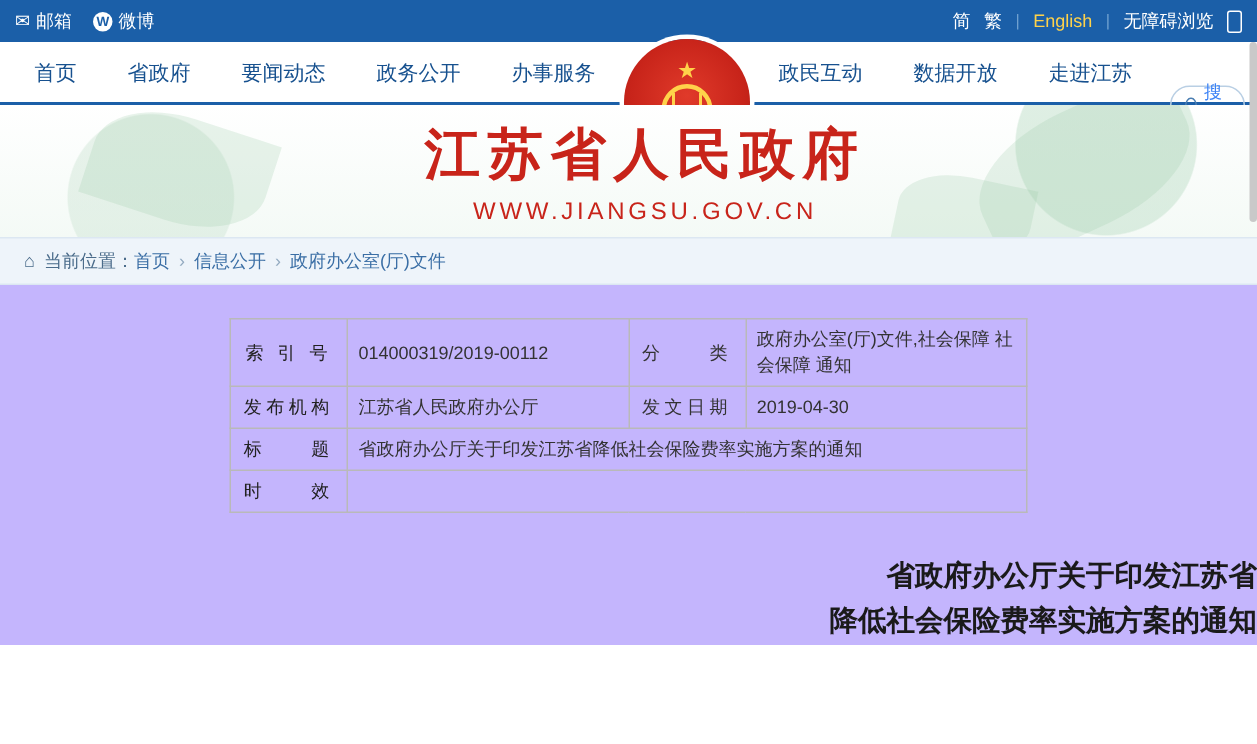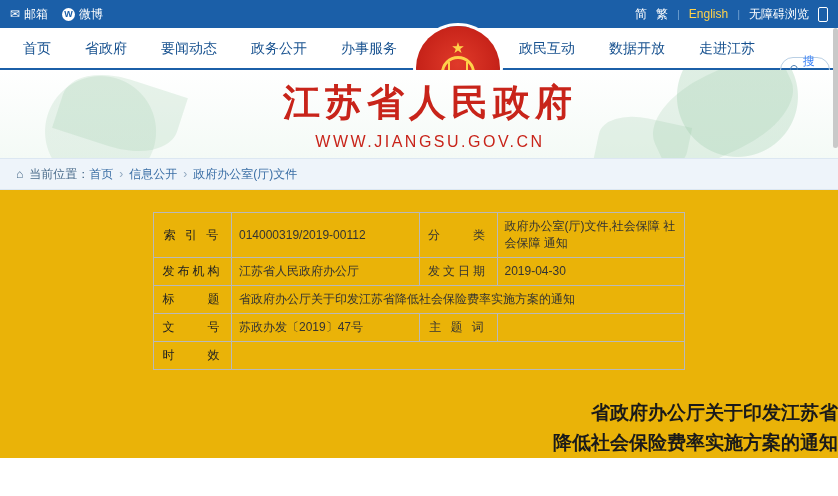--- a/index.html
+++ b/index.html
@@ -164,21 +164,21 @@
     color: #4a6b8a;
     padding-left: 16px;
   }
   .home-ico { color: #4a6b8a; margin-right: 6px; font-size: 12px; }
   .crumb-sep { margin: 0 6px; color: #93aac0; }
   .crumb-link { color: #3a6ea5; }
 
   
   .content {
     padding: 18px 0 0 0;
-    background: #eab308;
+    background: #c4b5fd;
   }
   table.meta {
     width: 532px;
     margin: 4px auto 0 auto;
     border-collapse: collapse;
     font-size: 12px;
     color: #333;
     table-layout: fixed;
   }
   table.meta td {
@@ -297,26 +297,20 @@
         <td class="lbl">发布机构</td>
         <td class="val">江苏省人民政府办公厅</td>
         <td class="lbl2">发文日期</td>
         <td class="val">2019-04-30</td>
       </tr>
       <tr>
         <td class="lbl">标　　题</td>
         <td class="val" colspan="3">省政府办公厅关于印发江苏省降低社会保险费率实施方案的通知</td>
       </tr>
       <tr>
-        <td class="lbl">文　　号</td>
-        <td class="val">苏政办发〔2019〕47号</td>
-        <td class="lbl2">主 题 词</td>
-        <td class="val"></td>
-      </tr>
-      <tr>
         <td class="lbl">时　　效</td>
         <td class="val" colspan="3"></td>
       </tr>
     </tbody>
       </table>
 
     <div class="doc-title">
       <div>省政府办公厅关于印发江苏省</div>
       <div>降低社会保险费率实施方案的通知</div>
     </div>

